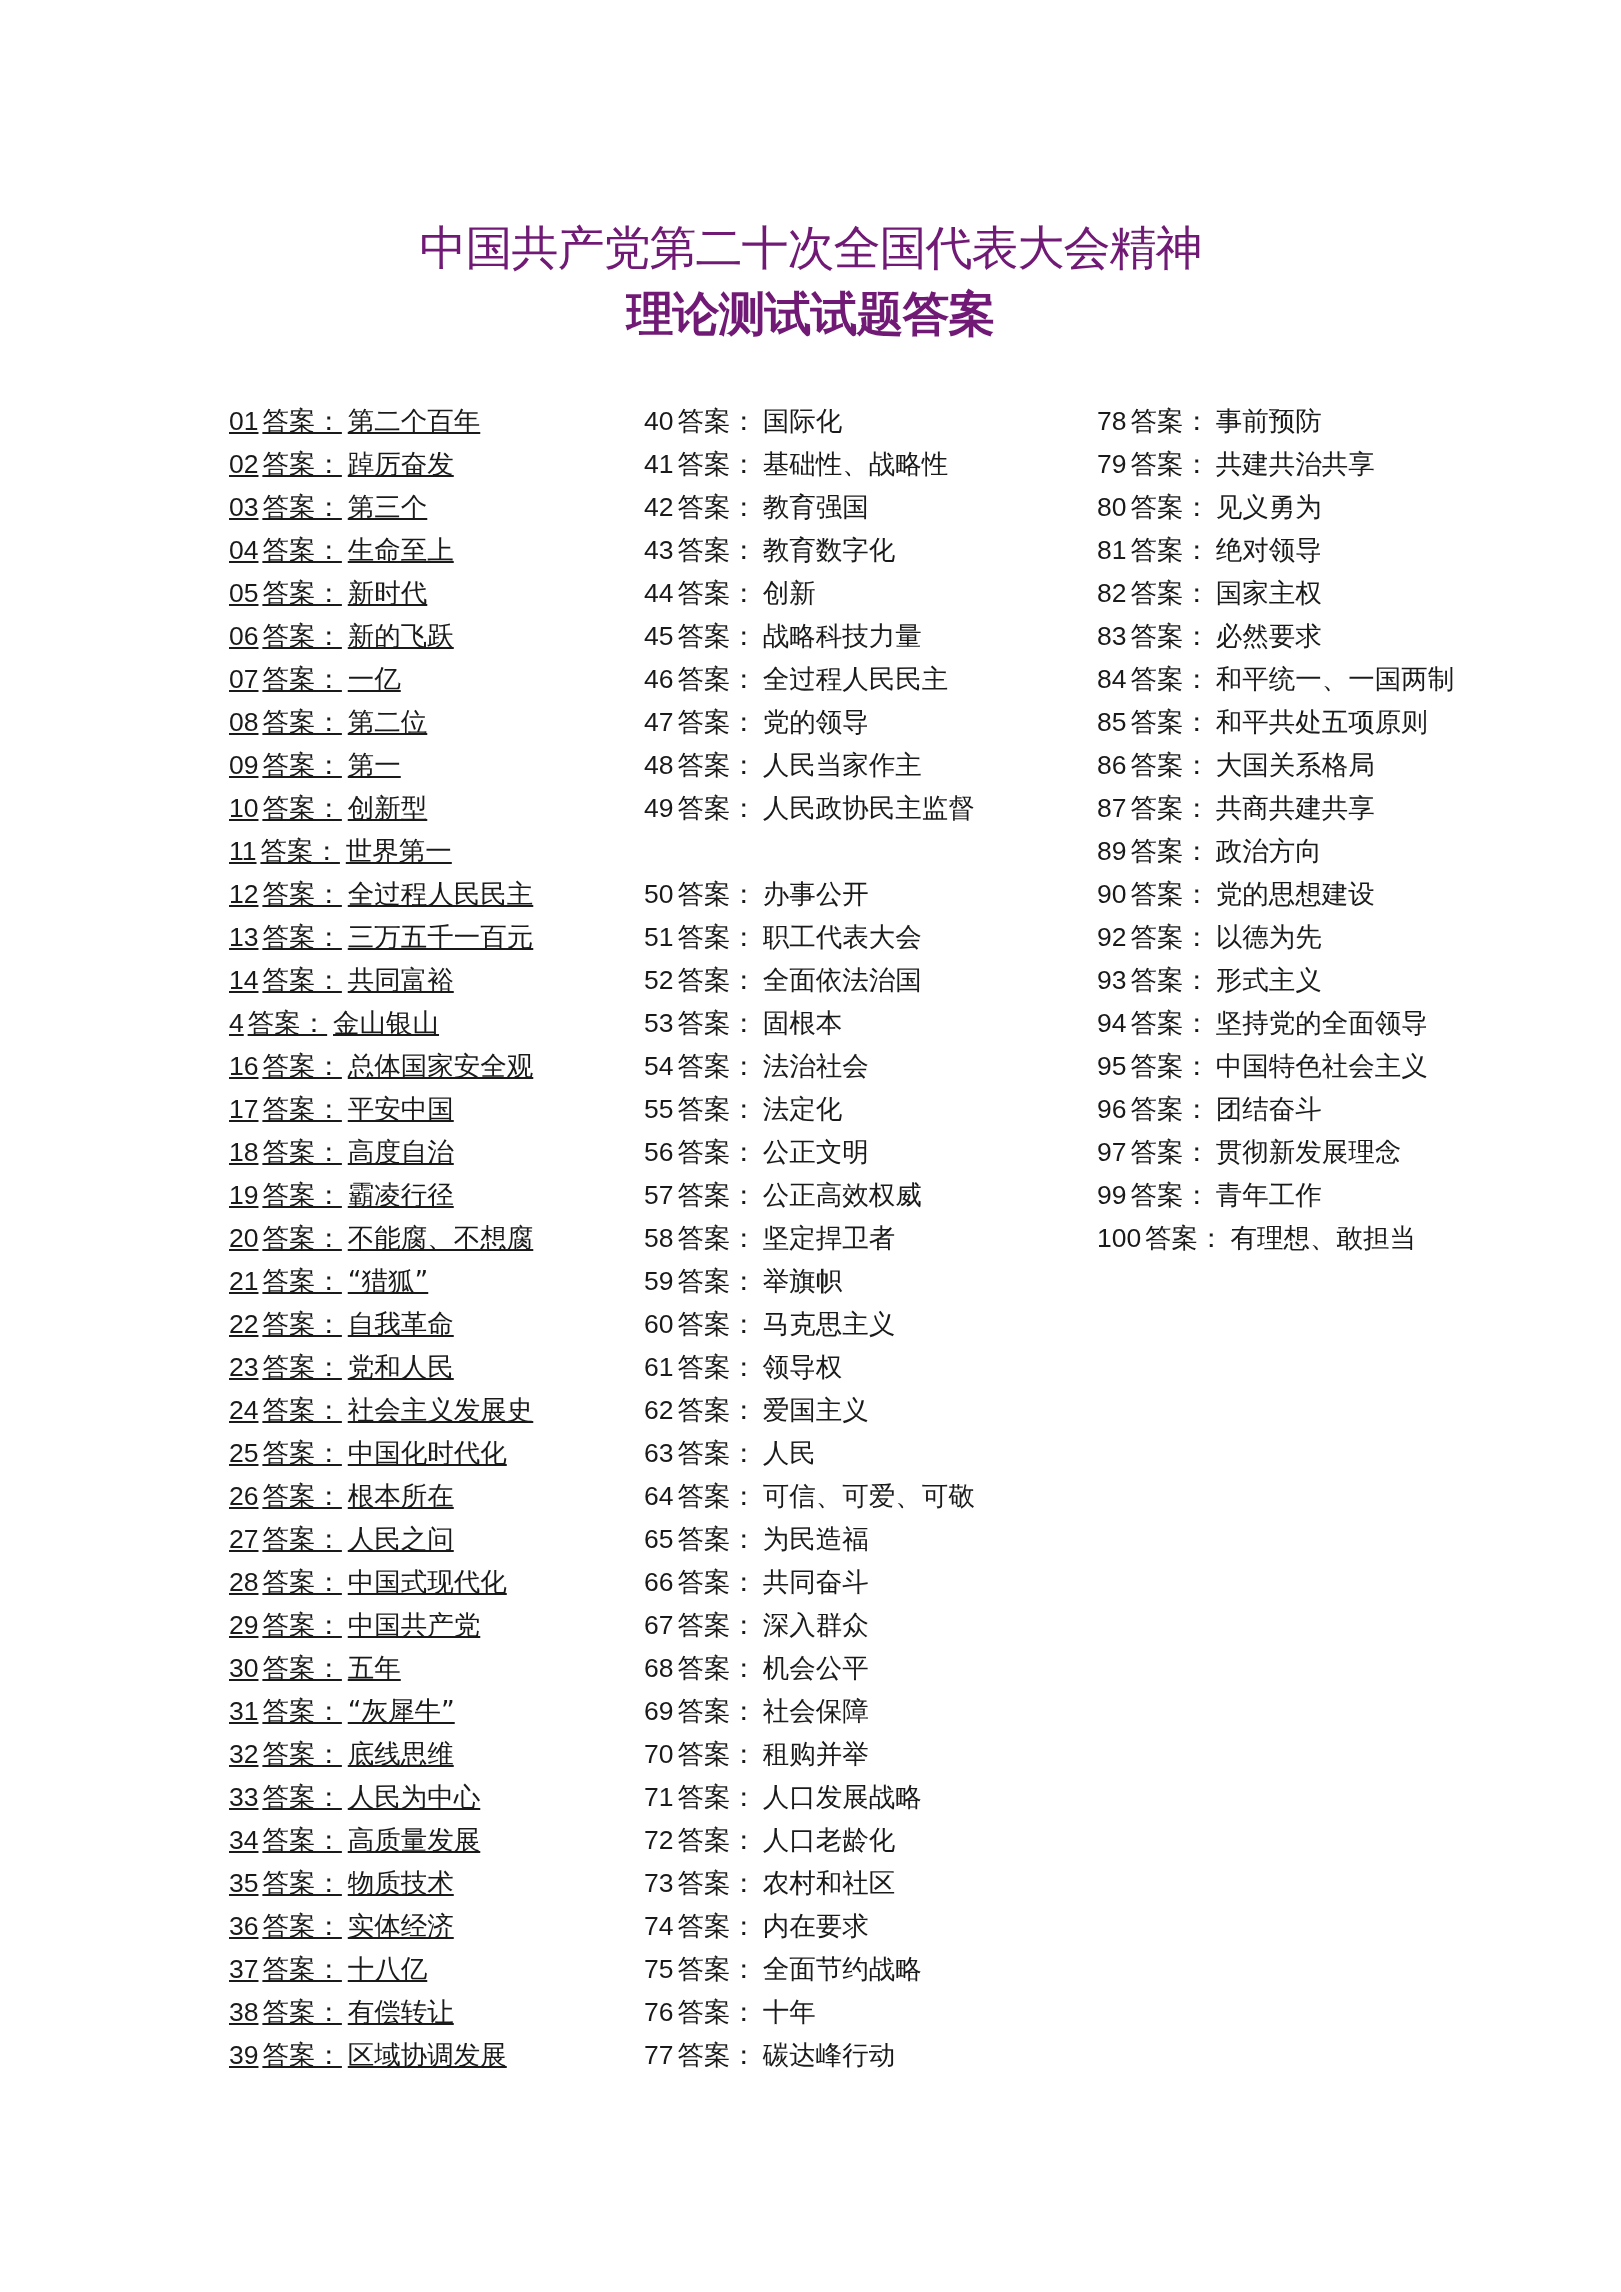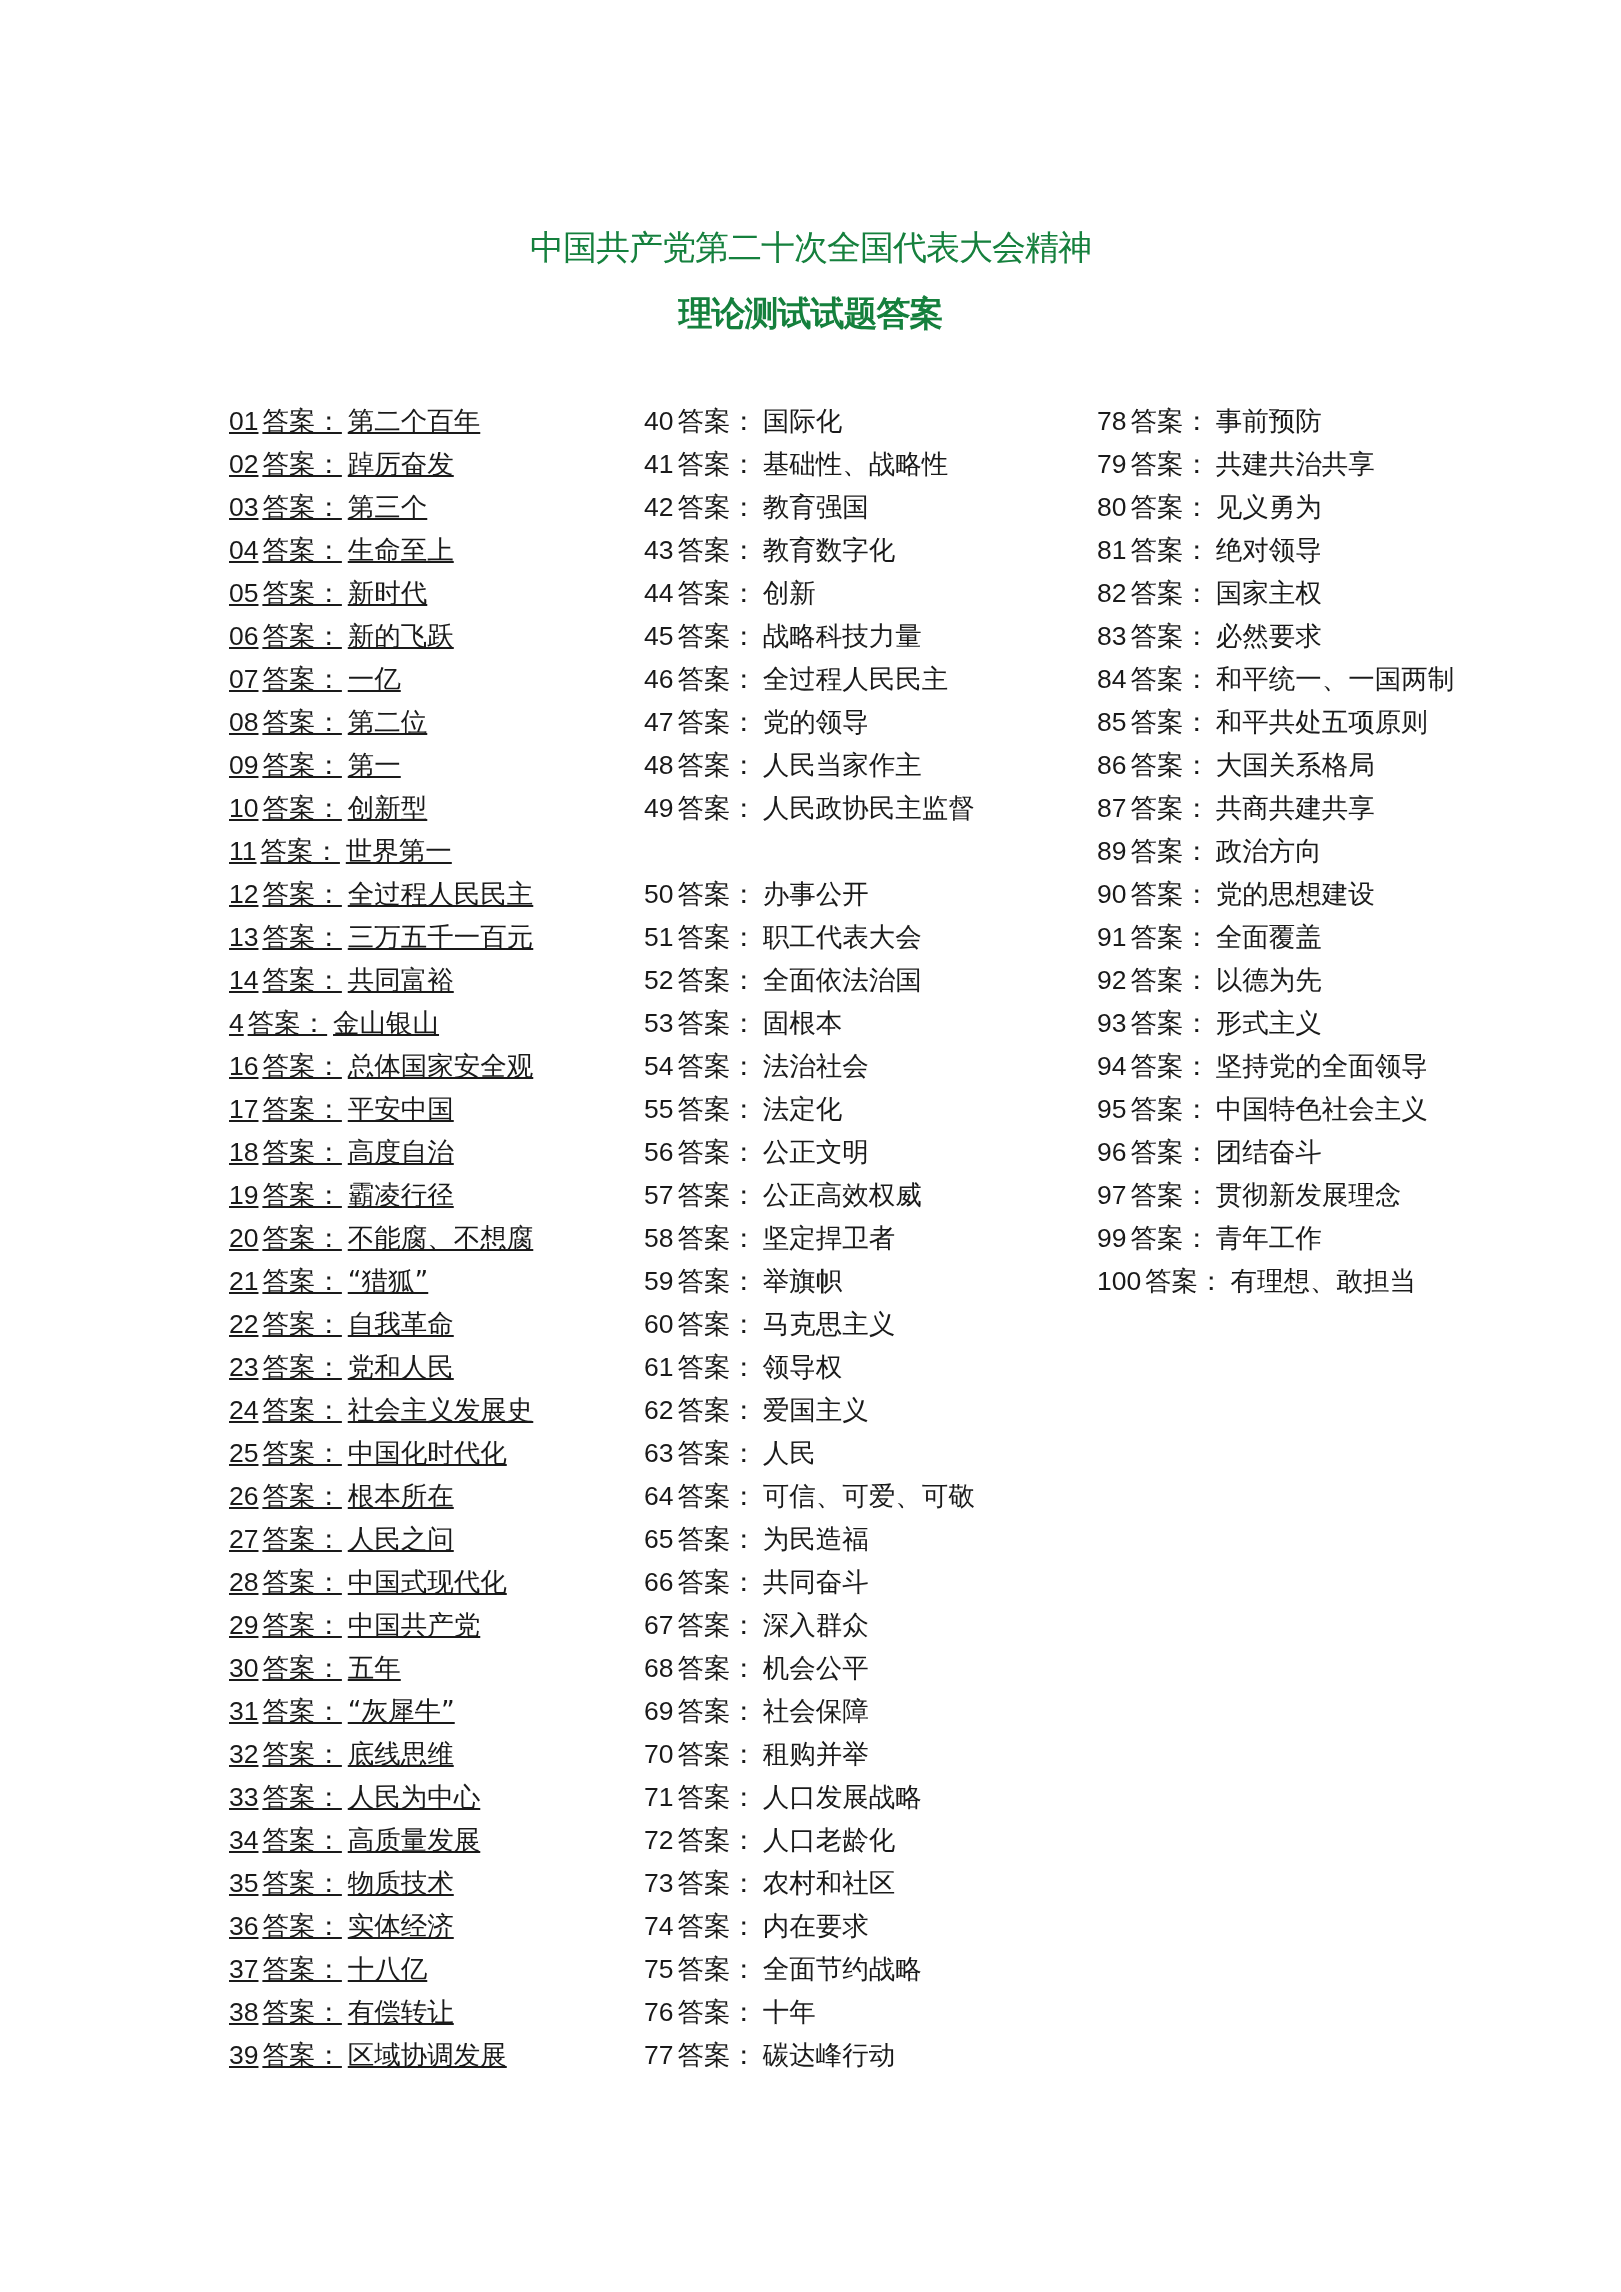--- a/index.html
+++ b/index.html
@@ -1,19 +1,19 @@
 <!DOCTYPE html>
 <html><head>
 <meta charset="utf-8">
 <style>
   html, body { margin:0; padding:0; background:#ffffff; }
   body { width:1621px; height:2293px; position:relative; overflow:hidden;
          font-family:"DejaVu Sans","Liberation Sans",sans-serif; color:#1a1a1a; }
   .title { position:absolute; left:0; width:1621px; text-align:center;
-           font-size:34px; line-height:59px; color:#15803d; letter-spacing:-1px; }
+           font-size:47px; line-height:59px; color:#701a75; letter-spacing:-1px; }
   .t1 { top:218px; }
   .t2 { top:284px;font-weight:bold; }
   .col { position:absolute; top:399px; }
   .c1 { left:229px;text-decoration:underline; } .c2 { left:644px; } .c3 { left:1097px; }
   .row { height:43px; line-height:43px; font-size:26.5px; white-space:nowrap; }
   .num { font-family:"Liberation Sans",sans-serif; }
   .lbl { margin-left:3.9px; }
   .ans { margin-left:5.9px; }
   .blank { height:43px; }
   .wrap { white-space:normal; width:363px; }
@@ -113,21 +113,20 @@
       <div class="row"><span class="num">80</span><span class="lbl">答案：</span><span class="ans">见义勇为</span></div>
       <div class="row"><span class="num">81</span><span class="lbl">答案：</span><span class="ans">绝对领导</span></div>
       <div class="row"><span class="num">82</span><span class="lbl">答案：</span><span class="ans">国家主权</span></div>
       <div class="row"><span class="num">83</span><span class="lbl">答案：</span><span class="ans">必然要求</span></div>
       <div class="row wrap"><span class="num">84</span><span class="lbl">答案：</span><span class="ans">和平统一、一国两制</span></div>
       <div class="row"><span class="num">85</span><span class="lbl">答案：</span><span class="ans">和平共处五项原则</span></div>
       <div class="row"><span class="num">86</span><span class="lbl">答案：</span><span class="ans">大国关系格局</span></div>
       <div class="row"><span class="num">87</span><span class="lbl">答案：</span><span class="ans">共商共建共享</span></div>
       <div class="row"><span class="num">89</span><span class="lbl">答案：</span><span class="ans">政治方向</span></div>
       <div class="row"><span class="num">90</span><span class="lbl">答案：</span><span class="ans">党的思想建设</span></div>
-      <div class="row"><span class="num">91</span><span class="lbl">答案：</span><span class="ans">全面覆盖</span></div>
       <div class="row"><span class="num">92</span><span class="lbl">答案：</span><span class="ans">以德为先</span></div>
       <div class="row"><span class="num">93</span><span class="lbl">答案：</span><span class="ans">形式主义</span></div>
       <div class="row"><span class="num">94</span><span class="lbl">答案：</span><span class="ans">坚持党的全面领导</span></div>
       <div class="row"><span class="num">95</span><span class="lbl">答案：</span><span class="ans">中国特色社会主义</span></div>
       <div class="row"><span class="num">96</span><span class="lbl">答案：</span><span class="ans">团结奋斗</span></div>
       <div class="row"><span class="num">97</span><span class="lbl">答案：</span><span class="ans">贯彻新发展理念</span></div>
       <div class="row"><span class="num">99</span><span class="lbl">答案：</span><span class="ans">青年工作</span></div>
       <div class="row"><span class="num">100</span><span class="lbl">答案：</span><span class="ans">有理想、敢担当</span></div>
     </div>
 </div>

